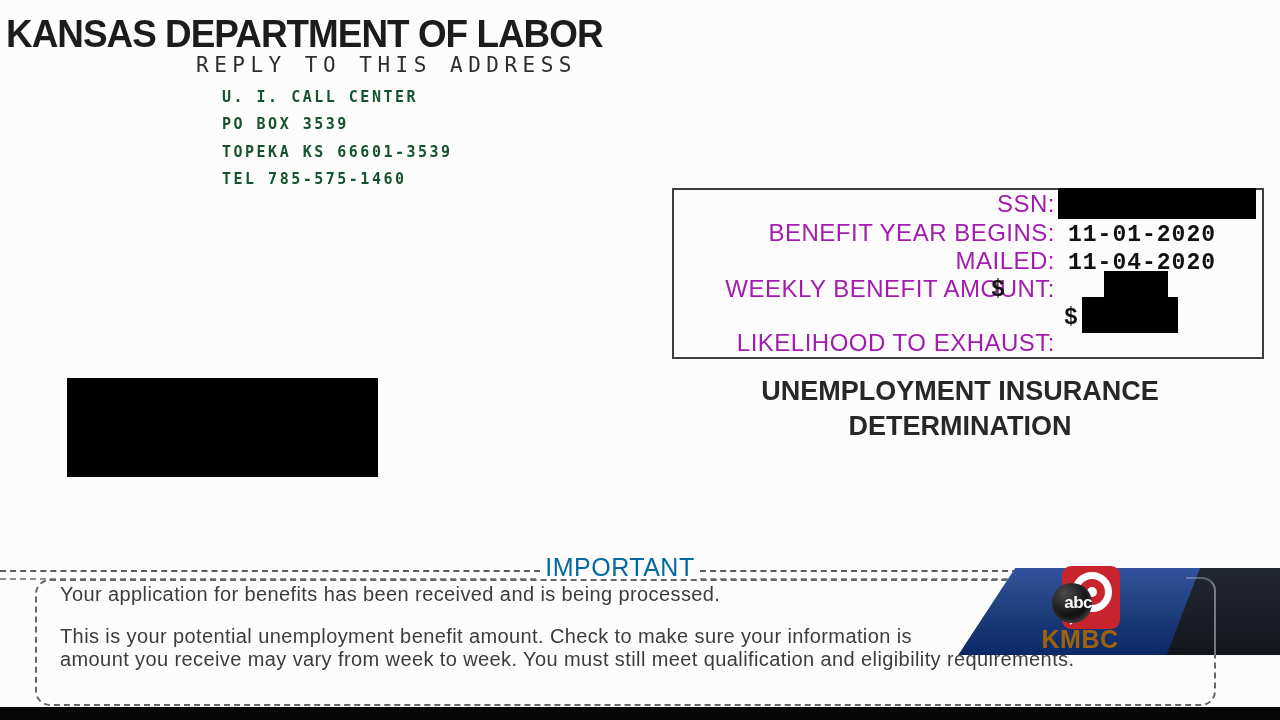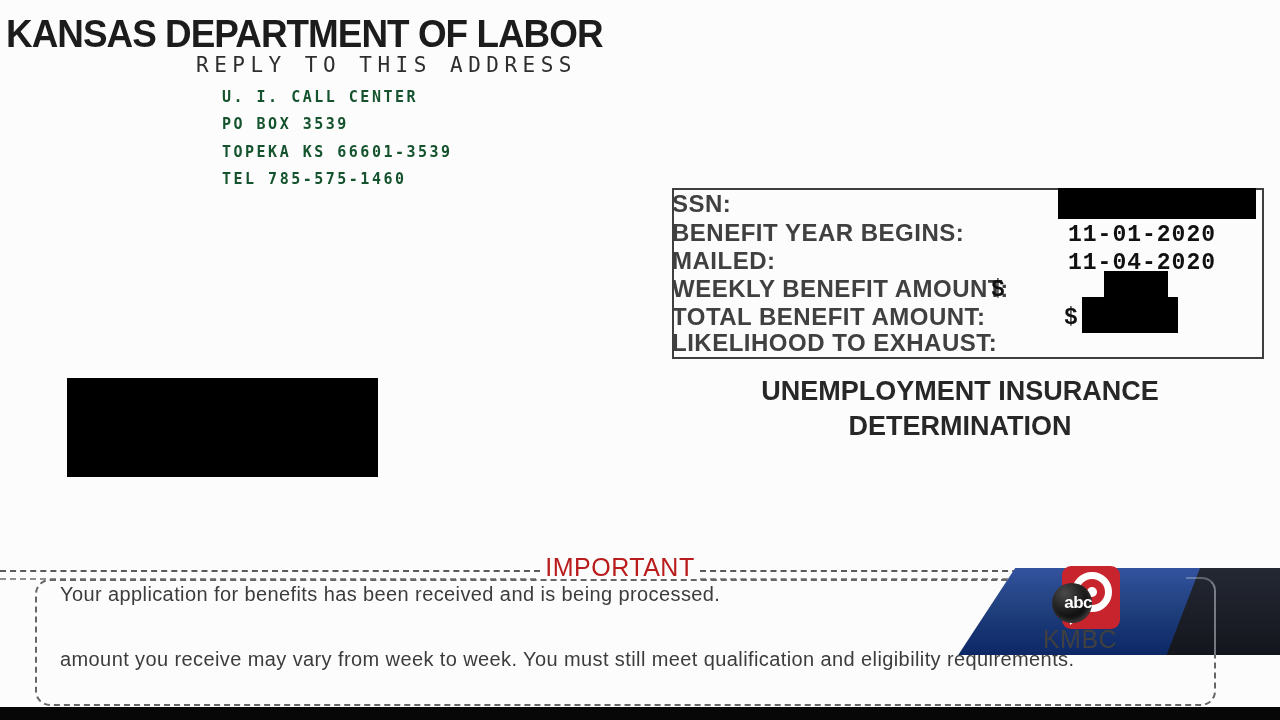--- a/index.html
+++ b/index.html
@@ -10,35 +10,35 @@
   
   #agency-title{left:6px;top:13px;font-size:38px;font-weight:bold;letter-spacing:-1px;
     color:#1c1c1c;transform:scaleX(.97);transform-origin:left;white-space:nowrap;}
   #reply-header{left:196px;top:53px;font-family:"DejaVu Sans Mono",monospace;font-weight:normal;
     font-size:21px;letter-spacing:5.5px;color:#2e2e2e;white-space:nowrap;}
   .addr-line{left:222px;font-family:"DejaVu Sans Mono",monospace;font-weight:bold;
     font-size:15px;letter-spacing:2.5px;color:#14532d;white-space:nowrap;}
 
   
   #info-box{left:672px;top:188px;width:588px;height:167px;border:2px solid #3f3f3f;}
-  .info-label{left:672px;width:383px;font-size:24px;letter-spacing:.5px;
-    color:#404040;white-space:nowrap;font-weight:bold;}
+  .info-label{left:672px;width:383px;text-align:right;font-size:24px;letter-spacing:.5px;
+    color:#a21caf;white-space:nowrap;}
   .info-value{font-family:Liberation Mono, monospace;font-weight:bold;font-size:23px;
     letter-spacing:1px;color:#111;white-space:nowrap;}
   .redaction{background:#000;}
 
   
   #determination-title{left:745px;top:374px;width:430px;text-align:center;font-weight:bold;
     font-size:27px;line-height:35px;color:#272727;}
 
   
   .dash-line{border-top:2px dashed #5a5a5a;height:0;}
   .dash-line.light{border-top:2px dashed #8f8f8f;}
   #important-heading{left:535px;top:553px;width:170px;text-align:center;font-size:25px;
-    letter-spacing:.5px;color:#b91c1c;}
+    letter-spacing:.5px;color:#0369a1;}
   #notice-box{left:35px;top:579px;width:1177px;height:123px;border:2px dashed #666;
     border-radius:15px;z-index:1;}
   .notice-text{left:60px;font-size:20px;letter-spacing:.4px;color:#3c3c3c;
     white-space:nowrap;z-index:2;}
 
   
   #bug-dark-ribbon{left:1140px;top:568px;width:140px;height:87px;z-index:5;
     background:linear-gradient(180deg,#242833 0%,#14161d 100%);
     clip-path:polygon(38% 0,100% 0,100% 100%,15% 100%);}
   #bug-blue-panel{left:952px;top:568px;width:248px;height:87px;z-index:6;
@@ -50,21 +50,21 @@
     border-radius:50%;}
   #nine-dot{position:absolute;left:25px;top:21px;width:10px;height:10px;background:#fff;
     border-radius:50%;}
   #nine-tail{position:absolute;left:5px;top:36px;width:19px;height:23px;background:#fff;
     clip-path:polygon(50% 0,100% 35%,18% 100%,0 60%);}
   #abc-circle{left:1052px;top:583px;width:40px;height:40px;border-radius:50%;z-index:8;
     background:radial-gradient(circle at 32% 25%,#4a4a4a 0%,#141414 55%,#000 100%);
     display:flex;align-items:center;justify-content:flex-end;
     box-shadow:inset -2px -3px 4px rgba(150,150,150,.35);}
   #abc-text{color:#fff;font-weight:bold;font-size:17px;letter-spacing:-.5px;}
-  #kmbc-text{left:1028px;top:625px;width:104px;text-align:center;color:#404040;font-weight:normal;
+  #kmbc-text{left:1028px;top:625px;width:104px;text-align:center;color:#a16207;font-weight:bold;
     font-size:25px;letter-spacing:.5px;z-index:8;}
   #corner-overlay{left:1186px;top:577px;width:28px;height:76px;z-index:9;
     border-top:2px solid rgba(210,214,222,.35);border-right:2px solid rgba(210,214,222,.5);
     border-top-right-radius:14px;}
 
   #bottom-bar{left:0;top:707px;width:1280px;height:13px;background:#070707;z-index:10;}
 </style>
 </head>
 <body>
 
@@ -75,21 +75,20 @@
   <div class="abs addr-line" style="top:88px">U. I. CALL CENTER</div>
   <div class="abs addr-line" style="top:115px">PO BOX 3539</div>
   <div class="abs addr-line" style="top:143px">TOPEKA KS 66601-3539</div>
   <div class="abs addr-line" style="top:170px">TEL 785-575-1460</div>
 
   <div class="abs" id="info-box"></div>
   <div class="abs info-label" style="top:190px">SSN:</div>
   <div class="abs info-label" style="top:219px">BENEFIT YEAR BEGINS:</div>
   <div class="abs info-label" style="top:247px">MAILED:</div>
   <div class="abs info-label" style="top:275px">WEEKLY BENEFIT AMOUNT:</div>
-  <div class="abs info-label" style="top:303px">TOTAL BENEFIT AMOUNT:</div>
   <div class="abs info-label" style="top:329px">LIKELIHOOD TO EXHAUST:</div>
 
   <div class="abs redaction" style="left:1058px;top:188px;width:198px;height:31px"></div>
   <div class="abs info-value" style="left:1068px;top:222px">11-01-2020</div>
   <div class="abs info-value" style="left:1068px;top:250px">11-04-2020</div>
   <div class="abs info-value" style="left:991px;top:277px">$</div>
   <div class="abs info-value" style="left:1064px;top:305px">$</div>
   <div class="abs redaction" style="left:1104px;top:271px;width:64px;height:27px"></div>
   <div class="abs redaction" style="left:1082px;top:297px;width:96px;height:36px"></div>
 
@@ -101,20 +100,21 @@
   <div class="abs redaction" style="left:67px;top:378px;width:311px;height:99px"></div>
 
   <div class="abs dash-line" style="left:0;top:570px;width:540px"></div>
   <div class="abs dash-line light" style="left:0;top:578px;width:536px"></div>
   <div class="abs dash-line" style="left:700px;top:570px;width:580px"></div>
   <div class="abs dash-line light" style="left:700px;top:578px;width:580px"></div>
   <div class="abs" id="important-heading">IMPORTANT</div>
 
   <div class="abs" id="notice-box"></div>
   <div class="abs notice-text" style="top:583px">Your application for benefits has been received and is being processed.</div>
+  <div class="abs notice-text" style="top:625px">This is your potential unemployment benefit amount. Check to make sure your information is</div>
   <div class="abs notice-text" style="top:648px">amount you receive may vary from week to week. You must still meet qualification and eligibility requirements.</div>
 
   <div class="abs" id="bug-dark-ribbon"></div>
   <div class="abs" id="bug-blue-panel"></div>
   <div class="abs" id="bug-red-square">
     <div id="nine-ring"></div>
     <div id="nine-dot"></div>
     <div id="nine-tail"></div>
   </div>
   <div class="abs" id="abc-circle">

